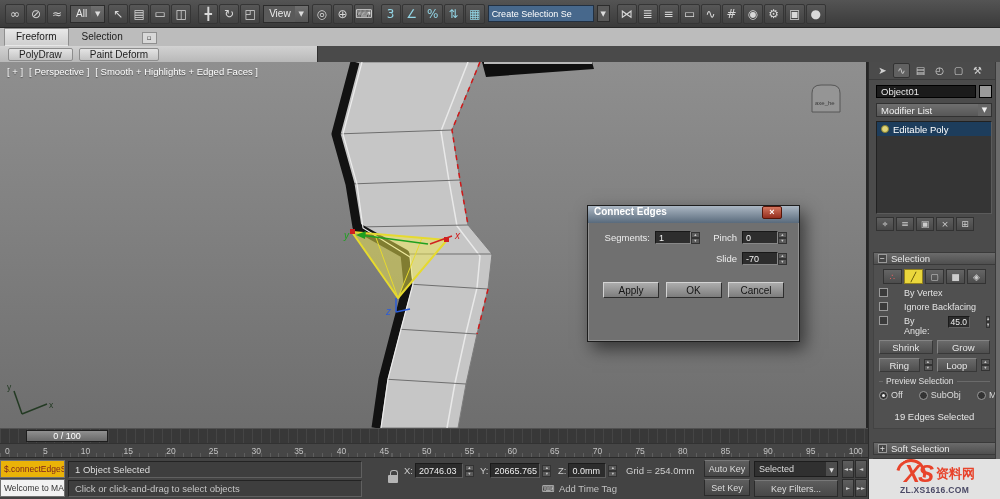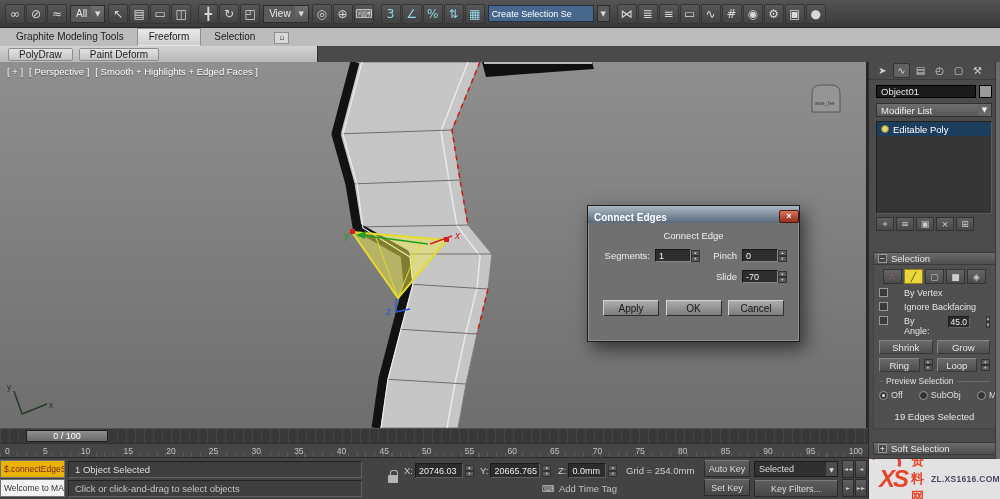--- a/index.html
+++ b/index.html
@@ -94,30 +94,30 @@
 #preview{margin-top:9px;border-top:1px solid #6b6b6b;position:relative;padding-top:7px}
 #preview-label{position:absolute;top:-6px;left:4px;background:#505050;padding:0 3px;font-size:8.5px;color:#e0e0e0}
 .optrow{display:flex;gap:16px;align-items:center;margin-top:1px;font-size:9px}
 .opt{display:flex;align-items:center;gap:3px}
 .dot{width:9px;height:9px;border-radius:50%;background:#333;border:1px solid #999;position:relative;flex:0 0 auto}
 .opt.active .dot:after{content:"";position:absolute;left:2px;top:2px;width:3px;height:3px;background:#eee;border-radius:50%}
 #sel-count{text-align:center;margin-top:11px;font-size:9.5px;color:#e5e5e5}
 #soft-head{margin-top:13px}
 #edit-head{margin-top:3px}
 #cp-scroll{position:absolute;right:0;top:0;bottom:40px;width:5px;background:#6b6b6b;border-left:1px solid #3a3a3a}
-#watermark{position:absolute;left:0;right:0;bottom:0;height:40px;background:#e2e2e2;display:flex;flex-direction:row;align-items:center;justify-content:center;overflow:hidden;z-index:5}
+#watermark{position:absolute;left:0;right:0;bottom:0;height:40px;background:#e2e2e2;display:flex;flex-direction:column;align-items:center;justify-content:center;overflow:hidden;z-index:5}
 .wm-top{display:flex;align-items:center;gap:4px;position:relative;padding-left:10px}
 .wm-swoosh{position:absolute;left:2px;top:-4px;width:30px;height:30px;border:3px solid #e8432b;border-left-color:transparent;border-bottom-color:transparent;border-radius:50%;transform:rotate(-30deg)}
 .wm-logo{font-size:24px;font-weight:900;font-style:italic;color:#e8432b;letter-spacing:-2px;line-height:22px}
 .wm-cn{font-size:13px;font-weight:bold;color:#e8432b}
 .wm-url{font-size:8.5px;font-weight:bold;color:#4a4a66;letter-spacing:.3px}
 
 
 #dialog{position:absolute;left:587px;top:205px;width:213px;height:137px;background:#707070;border:1px solid #1d1d1d;box-shadow:inset 0 0 0 1px #909090,5px 7px 16px rgba(0,0,0,.55);z-index:40}
-#dlg-title{height:17px;background:linear-gradient(#abb7c3,#596a7c);display:flex;align-items:flex-end;padding:0 0 0 6px;color:#fff;font-size:10px;font-weight:bold}
+#dlg-title{height:17px;background:linear-gradient(#abb7c3,#596a7c);display:flex;align-items:flex-start;padding:0 17px 0 6px;color:#fff;font-size:10px;font-weight:bold}
 #dlg-close{margin-left:auto;width:20px;height:13px;background:linear-gradient(#d4765f,#942e1e);border:1px solid #551508;border-radius:2px;color:#fff;font-size:9px;line-height:11px;text-align:center}
 .dlg-label{font-size:9.5px;color:#ededed}
 #dlg-group{text-align:center;margin-top:7px}
 .dlg-row{display:flex;align-items:center;margin:8px 12px 0}
 .dfield{width:36px;height:13px;background:#2d2d2d;border:1px solid;border-color:#181818 #888 #888 #181818;color:#f2f2f2;font-size:9px;display:flex;align-items:center;padding:0 3px}
 #dlg-btns{display:flex;justify-content:space-between;margin:17px 15px 0}
 .dbtn{width:56px;height:16px;background:linear-gradient(#acacac,#7d7d7d);border:1px solid #2e2e2e;border-top-color:#d3d3d3;border-left-color:#d3d3d3;color:#141414;font-size:10px;display:flex;align-items:center;justify-content:center}
 </style>
 </head>
 <body>
@@ -173,21 +173,20 @@
       <div class="tbi ic">#</div>
       <div class="tbi ic">◉</div>
       <div class="tbi ic">⚙</div>
       <div class="tbi ic">▣</div>
       <div class="tbi ic">●</div>
     </div>
 </div>
 
 <div id="ribbon-tabs">
   <div style="display:flex;align-items:flex-end;gap:1px">
-      <div class="rtab">Graphite Modeling Tools</div>
       <div class="rtab active">Freeform</div>
       <div class="rtab">Selection</div>
     </div>
   <div class="rtab-cfg ic">▫</div>
 </div>
 <div id="ribbon-panels">
   <div id="panel-strip">
       <div class="rp-btn">PolyDraw</div>
       <div class="rp-btn">Paint Deform</div>
     </div>
@@ -453,21 +452,20 @@
       <span class="wm-url">ZL.XS1616.COM</span>
     </div>
   </div>
 </div>
 
 <div id="dialog">
   <div id="dlg-title">
     <span>Connect Edges</span>
     <div id="dlg-close">×</div>
   </div>
-  <div id="dlg-group" class="dlg-label">Connect Edge</div>
   <div class="dlg-row">
     <span class="dlg-label" style="width:50px;text-align:right;margin-right:5px">Segments:</span>
     <span class="dfield">1</span>
     <span class="spin">
         <i>▴</i>
         <i>▾</i>
       </span>
     <span class="dlg-label" style="margin-left:auto;margin-right:5px">Pinch</span>
     <span class="dfield">0</span>
     <span class="spin">

